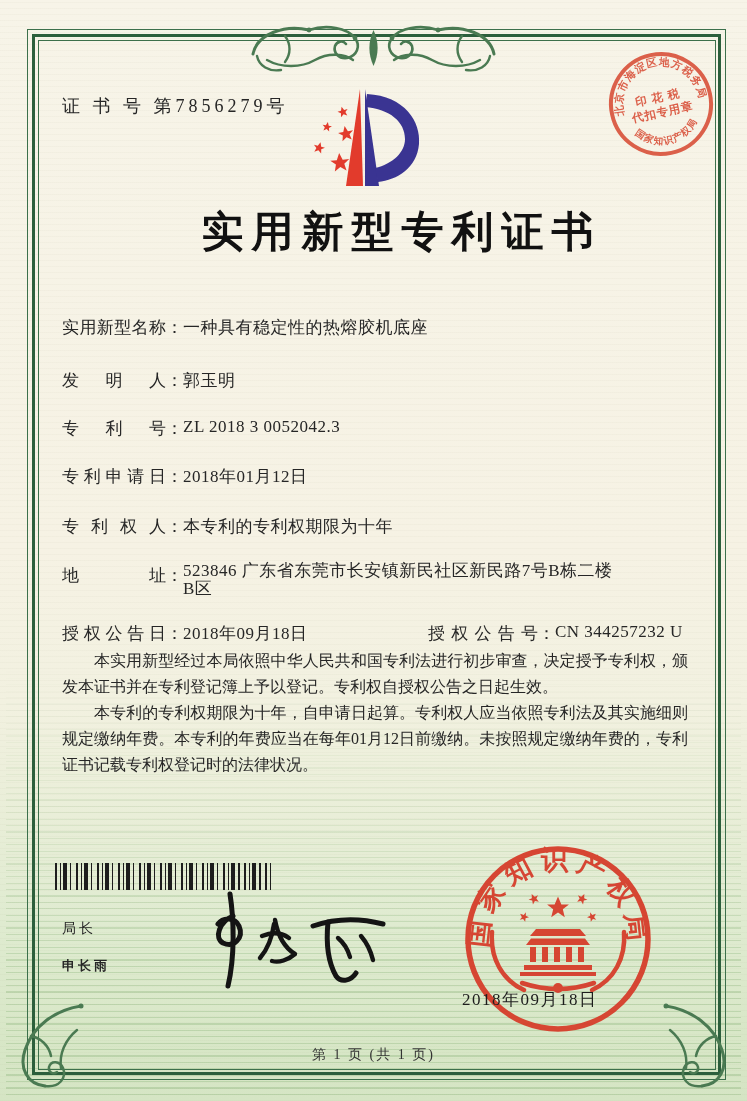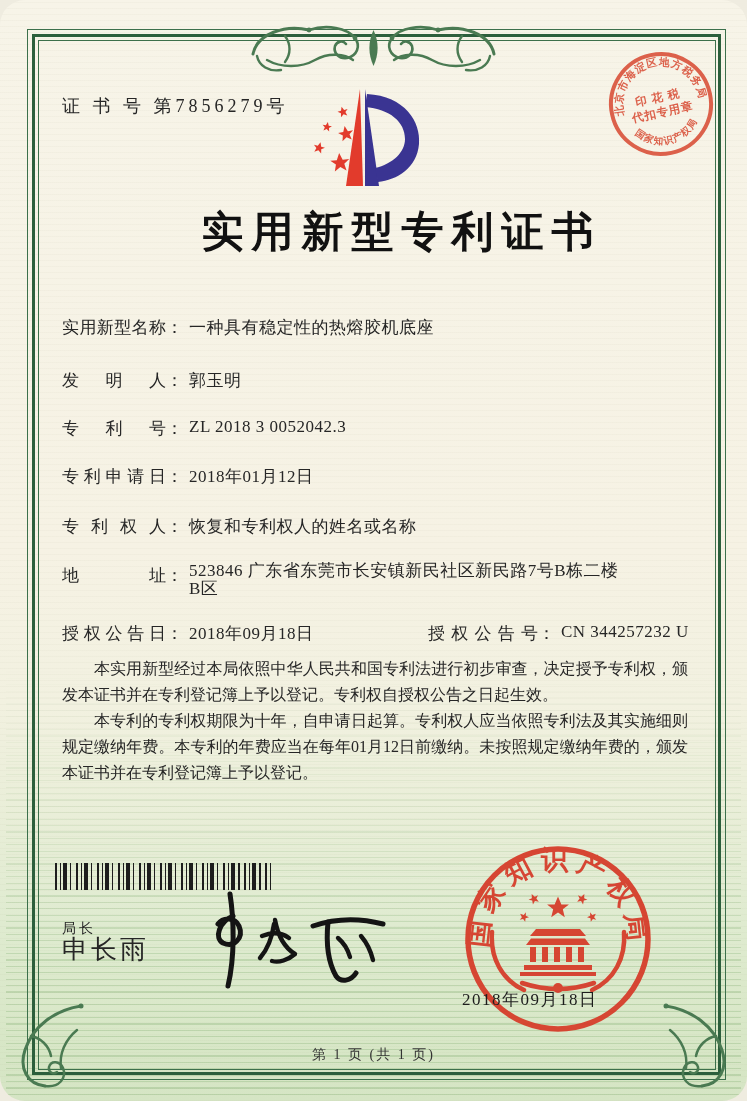--- a/index.html
+++ b/index.html
@@ -1,45 +1,44 @@
 <!DOCTYPE html>
 <html><head>
 <meta charset="utf-8">
 <style>
   html,body{margin:0;padding:0;background:#efece0;}
   .page{
     position:relative;width:747px;height:1101px;overflow:hidden;
     font-family:"Liberation Serif","DejaVu Serif",serif;color:#262626;
     background:linear-gradient(180deg,#f7f4e8 0%,#f6f2e4 50%,#f2f1e0 64%,#e9eed8 74%,#dfebd0 84%,#d8e7c7 94%,#d5e5c4 100%);
-    border-radius:25px;
   }
   .texture{position:absolute;inset:0;pointer-events:none;
     background:repeating-linear-gradient(0deg,rgba(160,160,128,.05) 0 1px,rgba(0,0,0,0) 1px 6px);}
   .waves{position:absolute;left:6px;right:6px;bottom:6px;height:430px;pointer-events:none;
     background:repeating-linear-gradient(0deg,rgba(124,170,108,.30) 0 1.3px,rgba(124,170,108,0) 1.3px 6.4px);
     -webkit-mask-image:linear-gradient(180deg,rgba(0,0,0,0) 0,rgba(0,0,0,.45) 35%,#000 70%);
     mask-image:linear-gradient(180deg,rgba(0,0,0,0) 0,rgba(0,0,0,.45) 35%,#000 70%);}
   .frame-a{position:absolute;left:27px;top:29px;right:21px;bottom:21px;border:1.5px solid #3c704b;}
   .frame-b{position:absolute;left:4px;top:4px;right:4px;bottom:4px;border:3.5px solid #2c5f3c;}
   .frame-c{position:absolute;left:2.5px;top:2.5px;right:2.5px;bottom:2.5px;border:1px solid #3c704b;}
   .abs{position:absolute;}
   .cert-no{left:62px;top:94px;font-size:18px;letter-spacing:4px;white-space:nowrap;}
   .title{left:0;right:0;top:204px;text-align:center;font-size:42px;font-weight:bold;letter-spacing:8px;text-indent:8px;color:#111;margin-left:48px;}
   .row{position:absolute;left:62px;width:632px;font-size:17px;white-space:nowrap;}
   .lbl{display:inline-flex;justify-content:space-between;width:104px;vertical-align:top;}
   .colon{vertical-align:top;}
-  .val{margin-left:6px;letter-spacing:.5px;}
+  .val{letter-spacing:.5px;}
   .val.wrap{display:inline-block;white-space:normal;width:432px;vertical-align:top;line-height:18px;margin-top:-2px;}
   .grant-no-group{position:absolute;left:366px;top:0;}
-  .paras{left:62px;top:648px;width:626px;font-size:16px;line-height:26px;text-align:justify;margin-top:8px;}
+  .paras{left:62px;top:648px;width:626px;font-size:16px;line-height:26px;text-align:justify;}
   .paras p{margin:0;text-indent:2em;}
   .barcode{left:55px;top:863px;width:218px;height:27px;
     background:repeating-linear-gradient(90deg,#1d1d1d 0 2px,rgba(0,0,0,0) 2px 5px,#1d1d1d 5px 6px,rgba(0,0,0,0) 6px 8px,#1d1d1d 8px 12px,rgba(0,0,0,0) 12px 15px,#1d1d1d 15px 16.5px,rgba(0,0,0,0) 16.5px 21px);}
   .signer-title{left:62px;top:920px;font-size:14px;letter-spacing:3px;}
-  .signer-name{left:62px;top:932px;font-size:26px;letter-spacing:3px;}
+  .signer-name{left:62px;top:957px;font-size:13px;letter-spacing:3px;font-weight:bold;}
   .seal-date{left:462px;top:988px;font-size:17px;letter-spacing:1.5px;color:#1d1d1d;z-index:6;}
   .footer{left:0;right:0;top:1046px;text-align:center;font-size:14px;letter-spacing:2px;color:#333;}
   svg{display:block;}
   .svg-abs{position:absolute;}
 </style>
 </head>
 <body>
 
 <div class="page">
 
@@ -155,21 +154,21 @@
         <span>请</span>
         <span>日</span>
       </span><span class="colon">：</span><span class="val">2018年01月12日</span>
   </div>
   <div class="row" style="top:515px">
     <span class="lbl spread">
         <span>专</span>
         <span>利</span>
         <span>权</span>
         <span>人</span>
-      </span><span class="colon">：</span><span class="val">恢复和专利权人的姓名或名称</span>
+      </span><span class="colon">：</span><span class="val">本专利的专利权期限为十年</span>
   </div>
   <div class="row" style="top:564px">
     <span class="lbl spread">
         <span>地</span>
         <span>址</span>
       </span><span class="colon">：</span><span class="val wrap">523846 广东省东莞市长安镇新民社区新民路7号B栋二楼B区</span>
   </div>
   <div class="row" style="top:622px">
     <span class="lbl spread">
         <span>授</span>
@@ -184,21 +183,21 @@
           <span>权</span>
           <span>公</span>
           <span>告</span>
           <span>号</span>
         </span><span class="colon">：</span><span class="val">CN 344257232 U</span>
     </span>
   </div>
 
   <div class="abs paras">
     <p>本实用新型经过本局依照中华人民共和国专利法进行初步审查，决定授予专利权，颁发本证书并在专利登记簿上予以登记。专利权自授权公告之日起生效。</p>
-    <p>本专利的专利权期限为十年，自申请日起算。专利权人应当依照专利法及其实施细则规定缴纳年费。本专利的年费应当在每年01月12日前缴纳。未按照规定缴纳年费的，颁发本证书并在专利登记簿上予以登记。</p>
+    <p>本专利的专利权期限为十年，自申请日起算。专利权人应当依照专利法及其实施细则规定缴纳年费。本专利的年费应当在每年01月12日前缴纳。未按照规定缴纳年费的，专利证书记载专利权登记时的法律状况。</p>
   </div>
 
   <div class="abs barcode"></div>
 
   <div class="abs signer-title">局长</div>
   <div class="abs signer-name">申长雨</div>
 
   <svg class="svg-abs" style="left:178px;top:886px;width:215px;height:105px" viewBox="0 0 215 105">
     <g stroke="#141414" stroke-width="5" fill="none" stroke-linecap="round" stroke-linejoin="round">
       <path d="M55,30 C41,36 36,52 45,57 C56,62 66,52 61,40 C57,31 45,31 40,38"></path>

